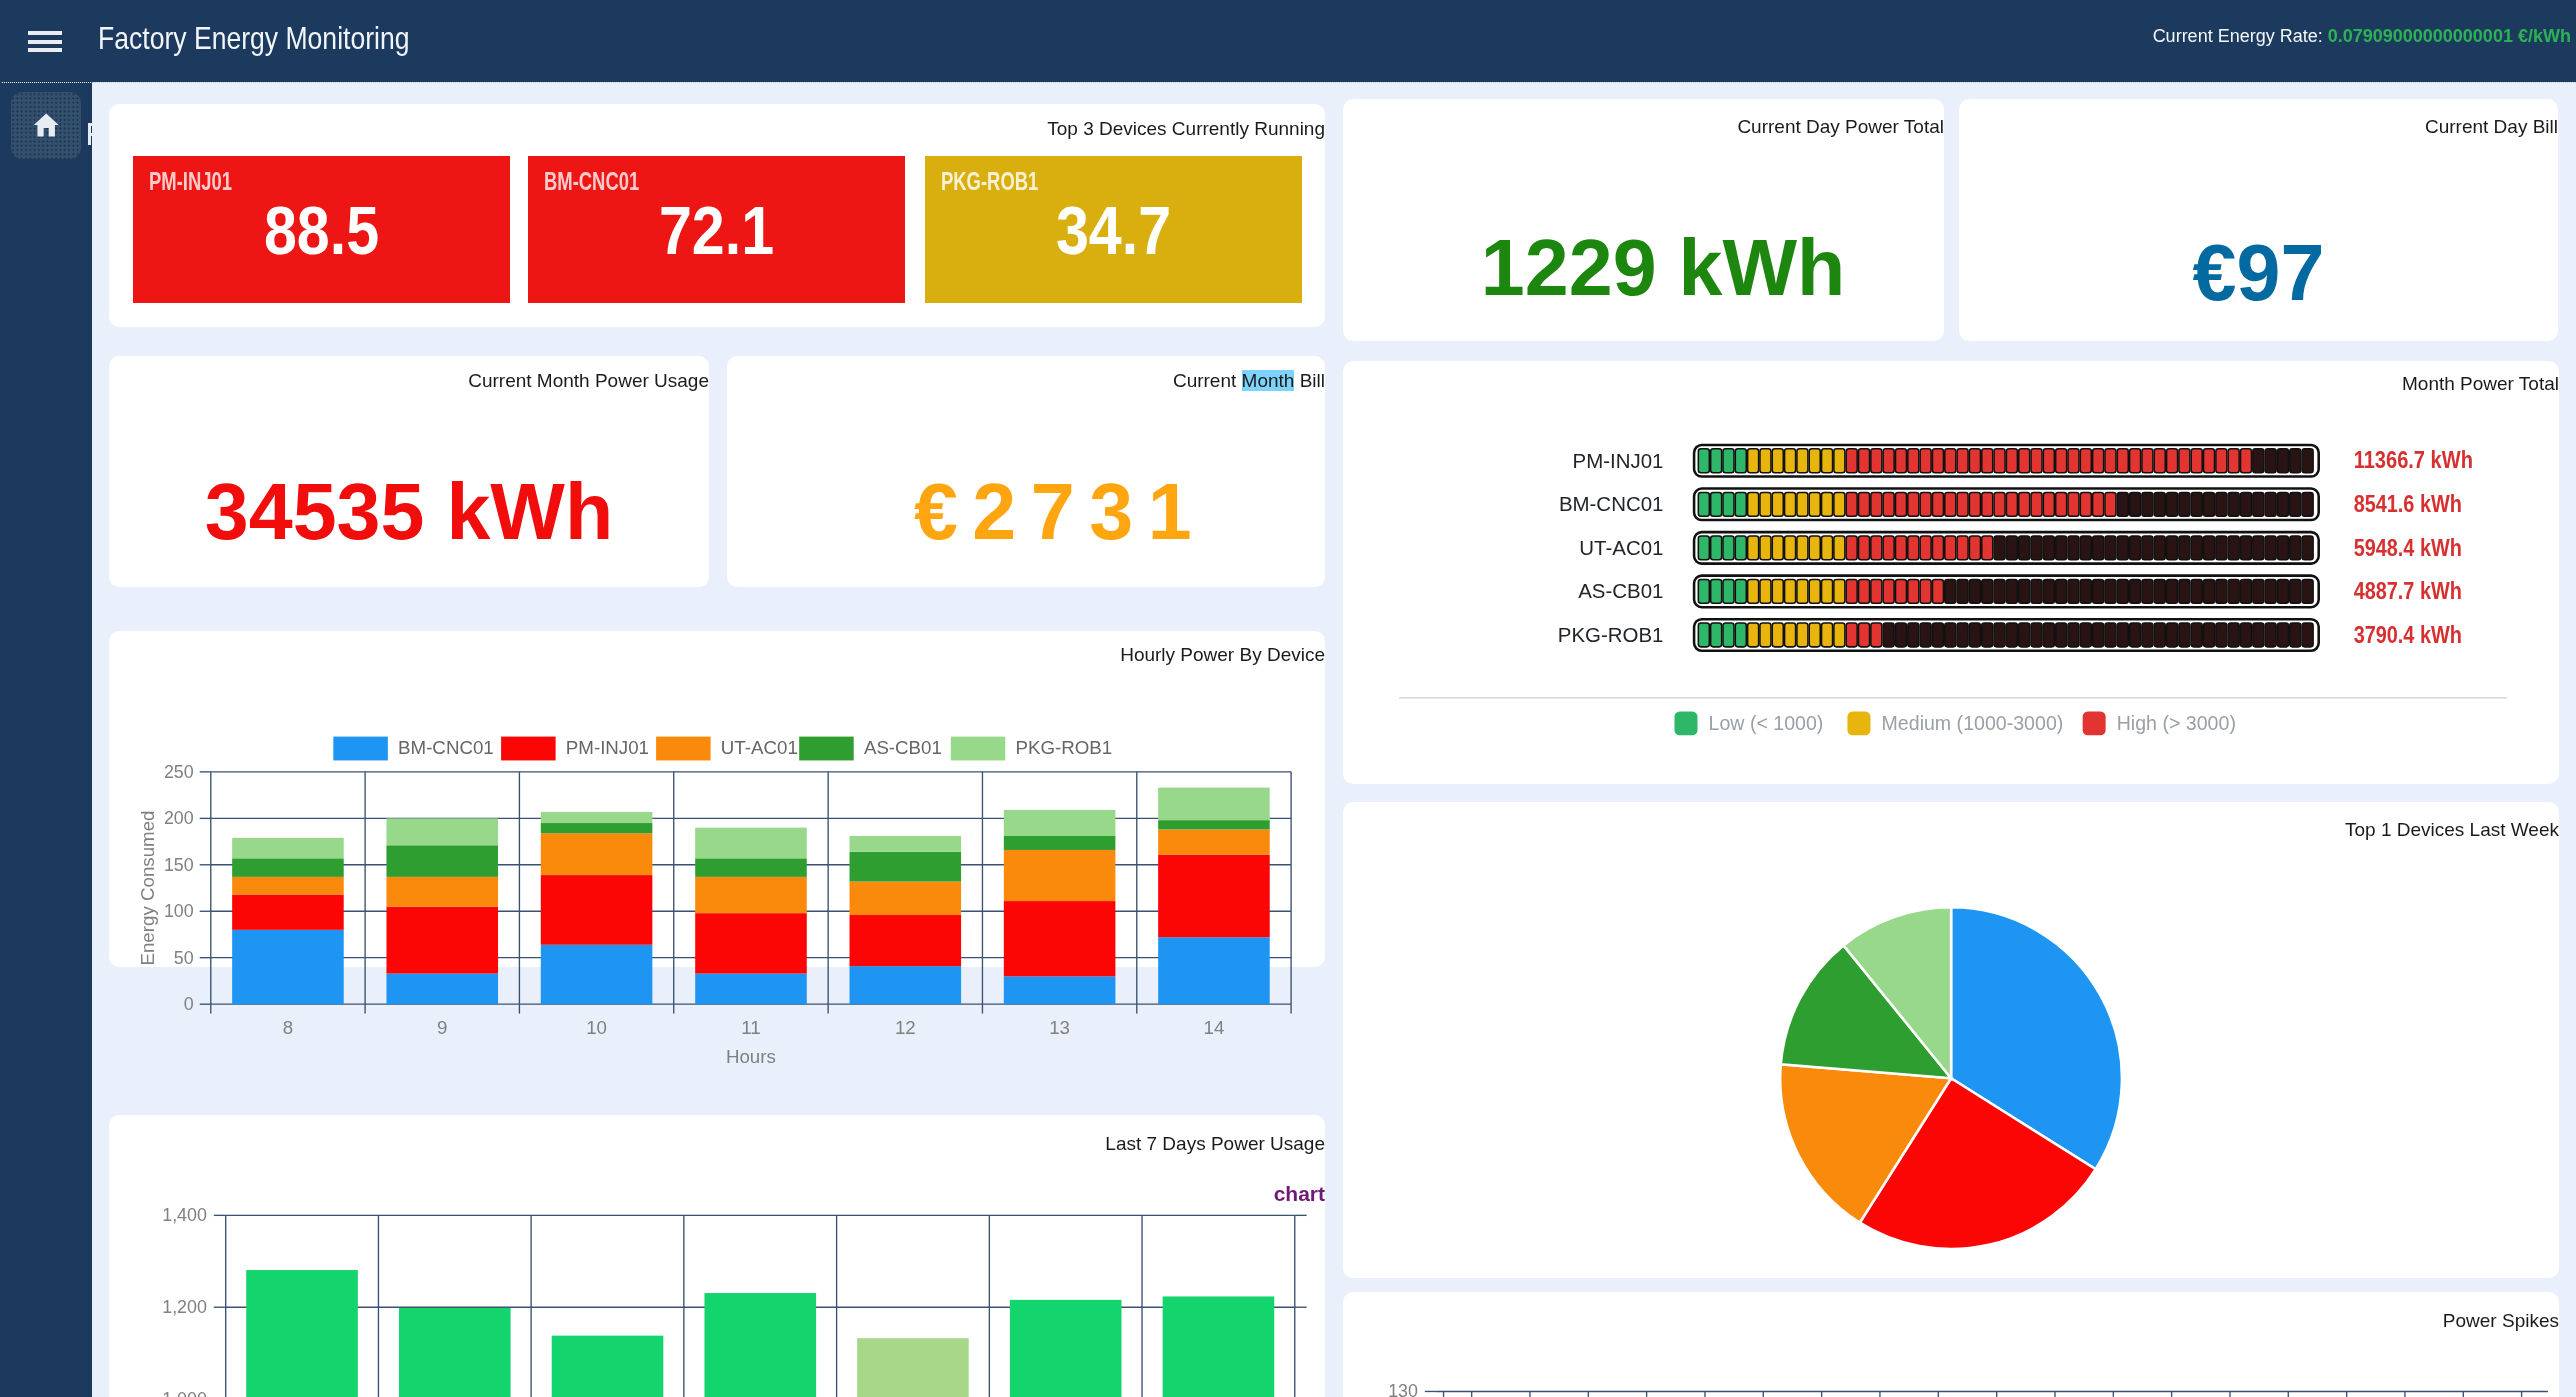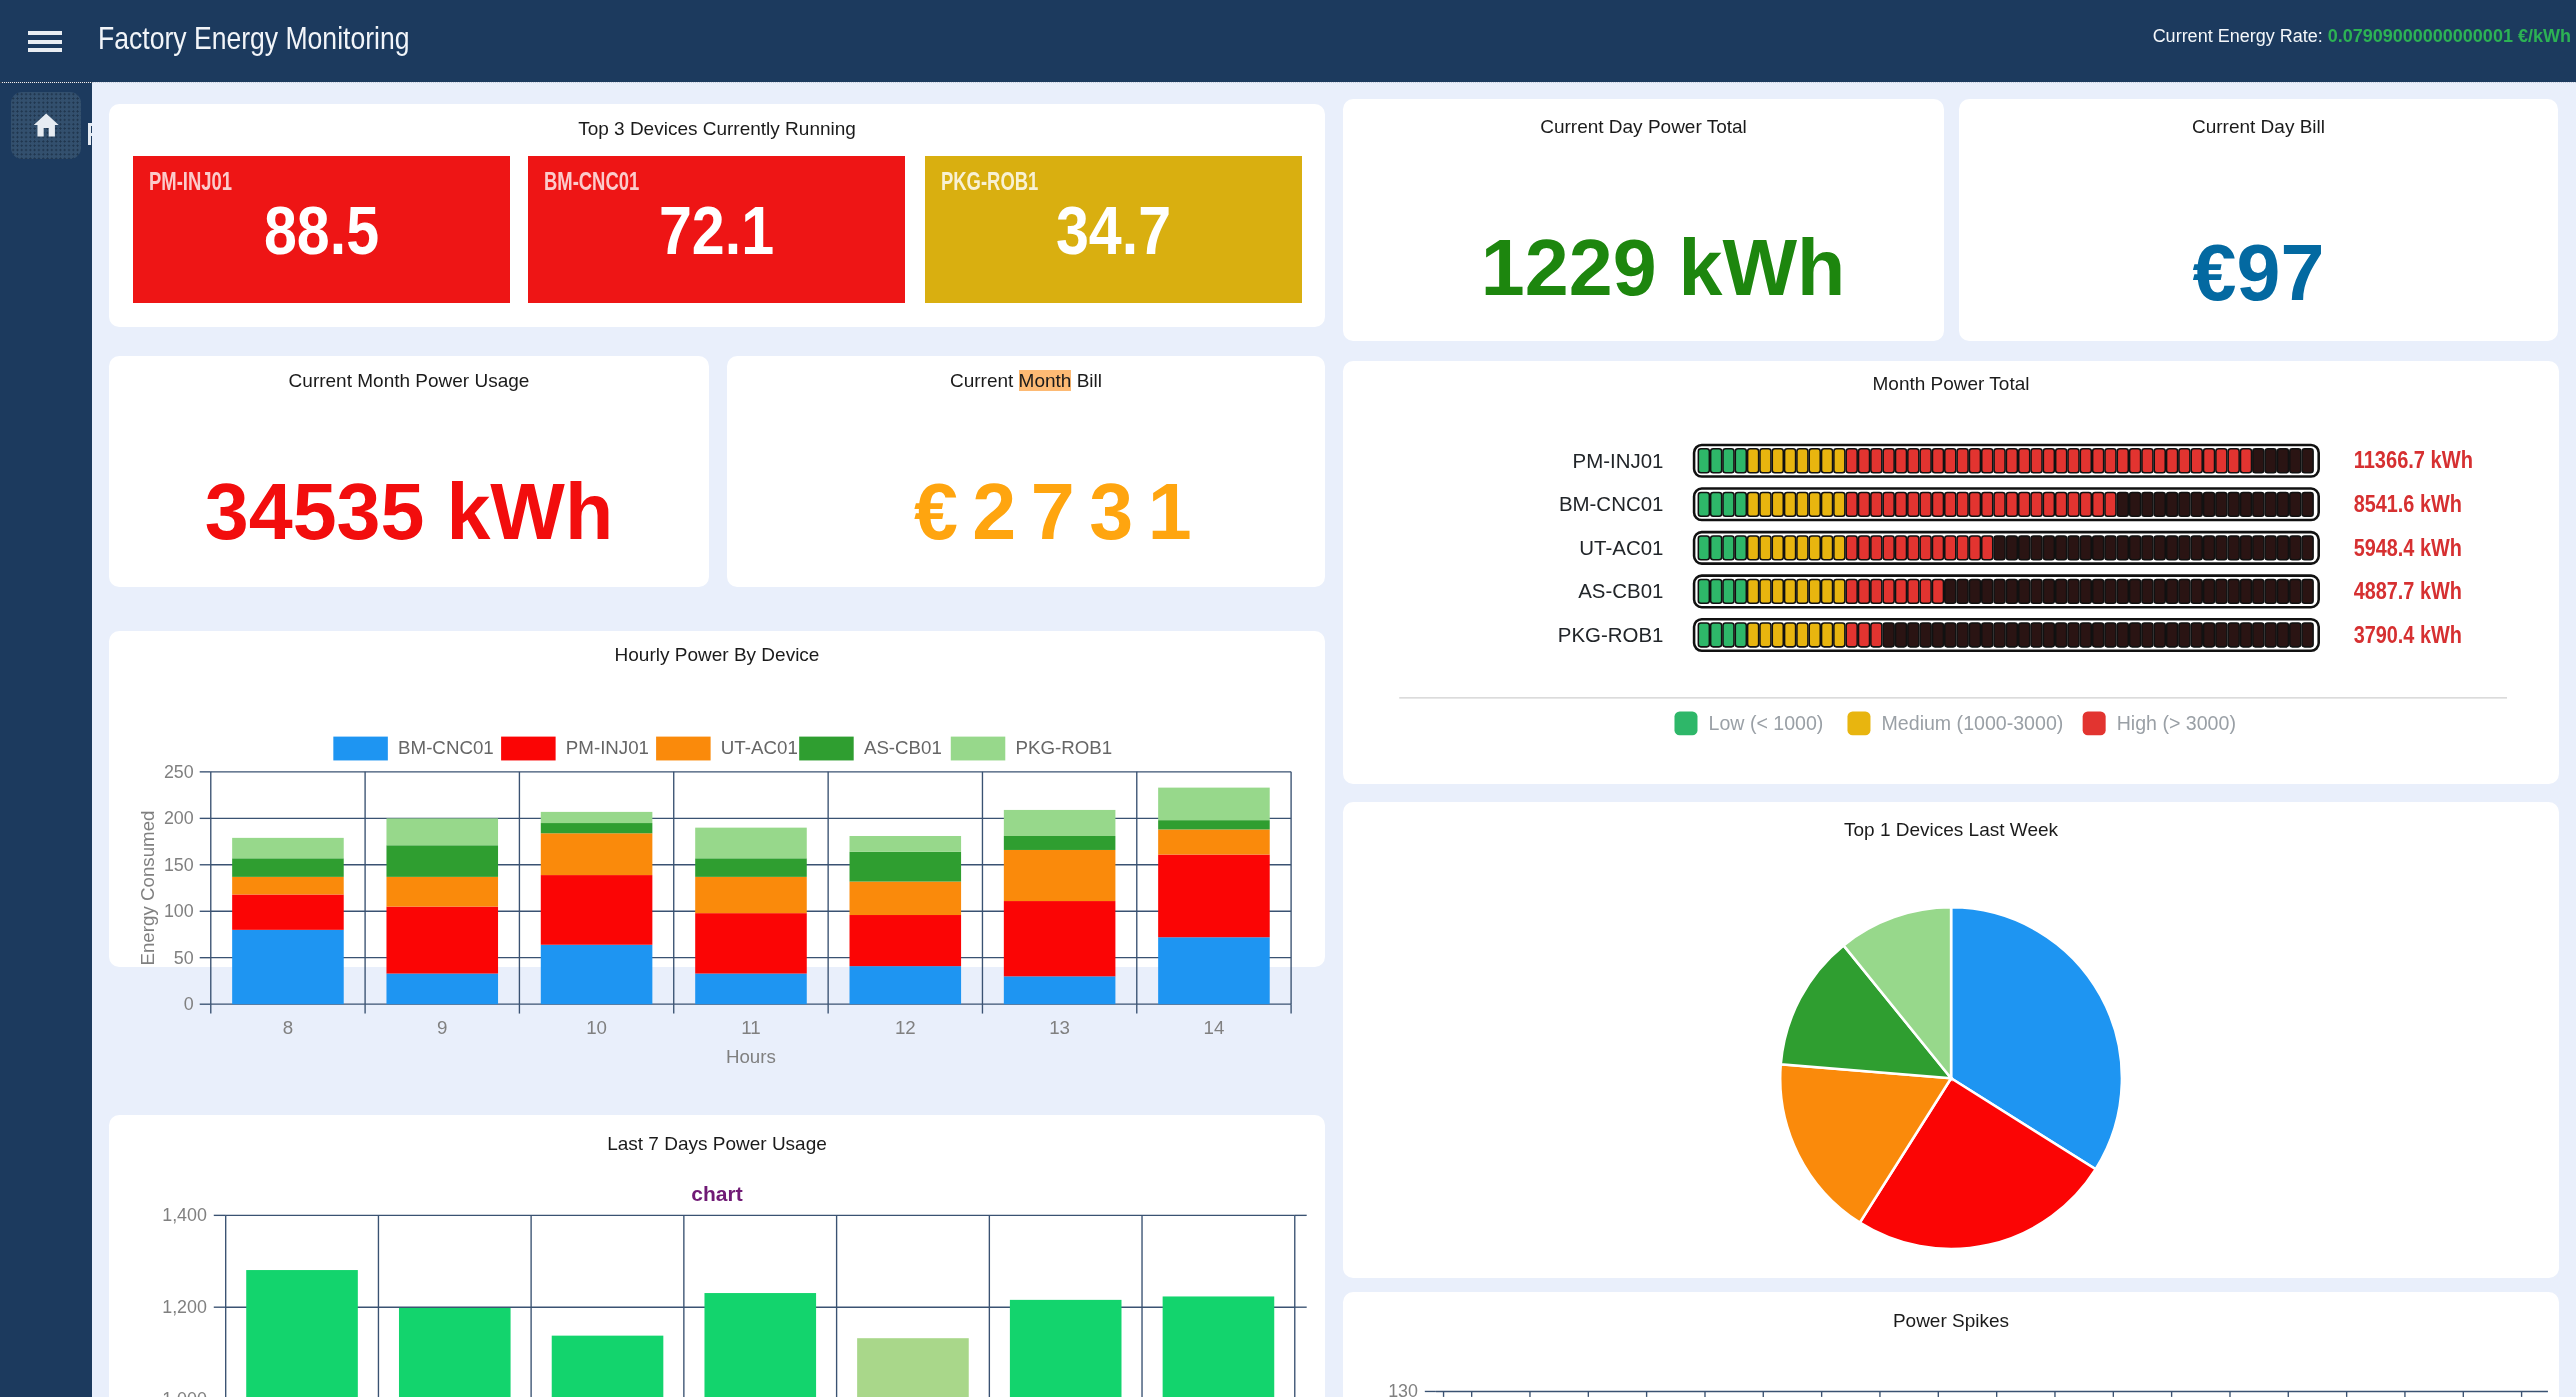--- a/index.html
+++ b/index.html
@@ -1,17 +1,17 @@
 <!DOCTYPE html>
 <html style="font-size:13.6px"><head><meta charset="utf-8"><style>
 *{margin:0;padding:0;box-sizing:border-box}
 html,body{width:2576px;height:1397px;overflow:hidden;font-family:"Liberation Sans",sans-serif;background:#e9effb}
 .abs{position:absolute}
 .card{position:absolute;background:#fff;border-radius:10.2px}
-.ctitle{position:absolute;left:0;right:0;text-align:center;font-size:19px;color:#1b1b1b}
+.ctitle{position:absolute;left:0;right:0;text-align:right;font-size:19px;color:#1b1b1b}
 .bigval{position:absolute;left:0;right:0;text-align:center;font-weight:bold;font-size:79px;line-height:1}
 .box{position:absolute;width:377px;height:147px}
 .boxlab{position:absolute;left:16px;top:11px;font-size:25.6px;font-weight:bold;color:rgba(255,255,255,.78);transform:scaleX(.72);transform-origin:0 0}
 .boxval{position:absolute;left:0;right:0;top:40px;text-align:center;font-size:68px;font-weight:bold;color:#fff;line-height:1;transform:scaleX(.87)}
 </style></head>
 <body>
 
 <div class="abs" style="left:0;top:0;width:2576px;height:82px;background:#1c3a5e"></div>
 <div class="abs" style="left:28px;top:31px;width:34px;height:21px">
   <div style="height:4.3px;background:#e9edf2;margin-bottom:4.3px"></div>
@@ -57,21 +57,21 @@
 <div class="card" style="left:1959px;top:99px;width:599px;height:242px">
   <div class="ctitle" style="top:17px">Current Day Bill</div>
   <div class="bigval" style="top:134px;color:#0369a1">€97</div>
 </div>
 
 <div class="card" style="left:109px;top:356px;width:600px;height:231px">
   <div class="ctitle" style="top:13.6px">Current Month Power Usage</div>
   <div class="bigval" style="top:116px;color:#f20d0d">34535 kWh</div>
 </div>
 <div class="card" style="left:727px;top:356px;width:598px;height:231px">
-  <div class="ctitle" style="top:13.6px">Current <span style="background:#fdba74">Month</span> Bill</div>
+  <div class="ctitle" style="top:13.6px">Current <span style="background:#7dd3fc">Month</span> Bill</div>
   <div class="bigval" style="top:116px;color:#ffa50f;letter-spacing:14.5px;transform:translateX(34px)">€2731</div>
 </div>
 
 <div class="card" style="left:1343px;top:361px;width:1216px;height:423px">
   <div class="ctitle" style="top:12px">Month Power Total</div>
   <svg width="1216" height="423" viewBox="0 0 1427 496" style="position:absolute;left:0;top:0">
       <text x="376" y="124.9" text-anchor="end" font-size="24" fill="#212529">PM-INJ01</text>
       <rect x="412.0" y="98.4" width="733.0" height="37.0" rx="9" fill="#ffffff" stroke="#111" stroke-width="3"></rect>
       <rect x="417.00" y="102.9" width="12.9" height="28" rx="3" fill="#2eb769" stroke="#111" stroke-width="1.8"></rect>
       <rect x="431.46" y="102.9" width="12.9" height="28" rx="3" fill="#2eb769" stroke="#111" stroke-width="1.8"></rect>

